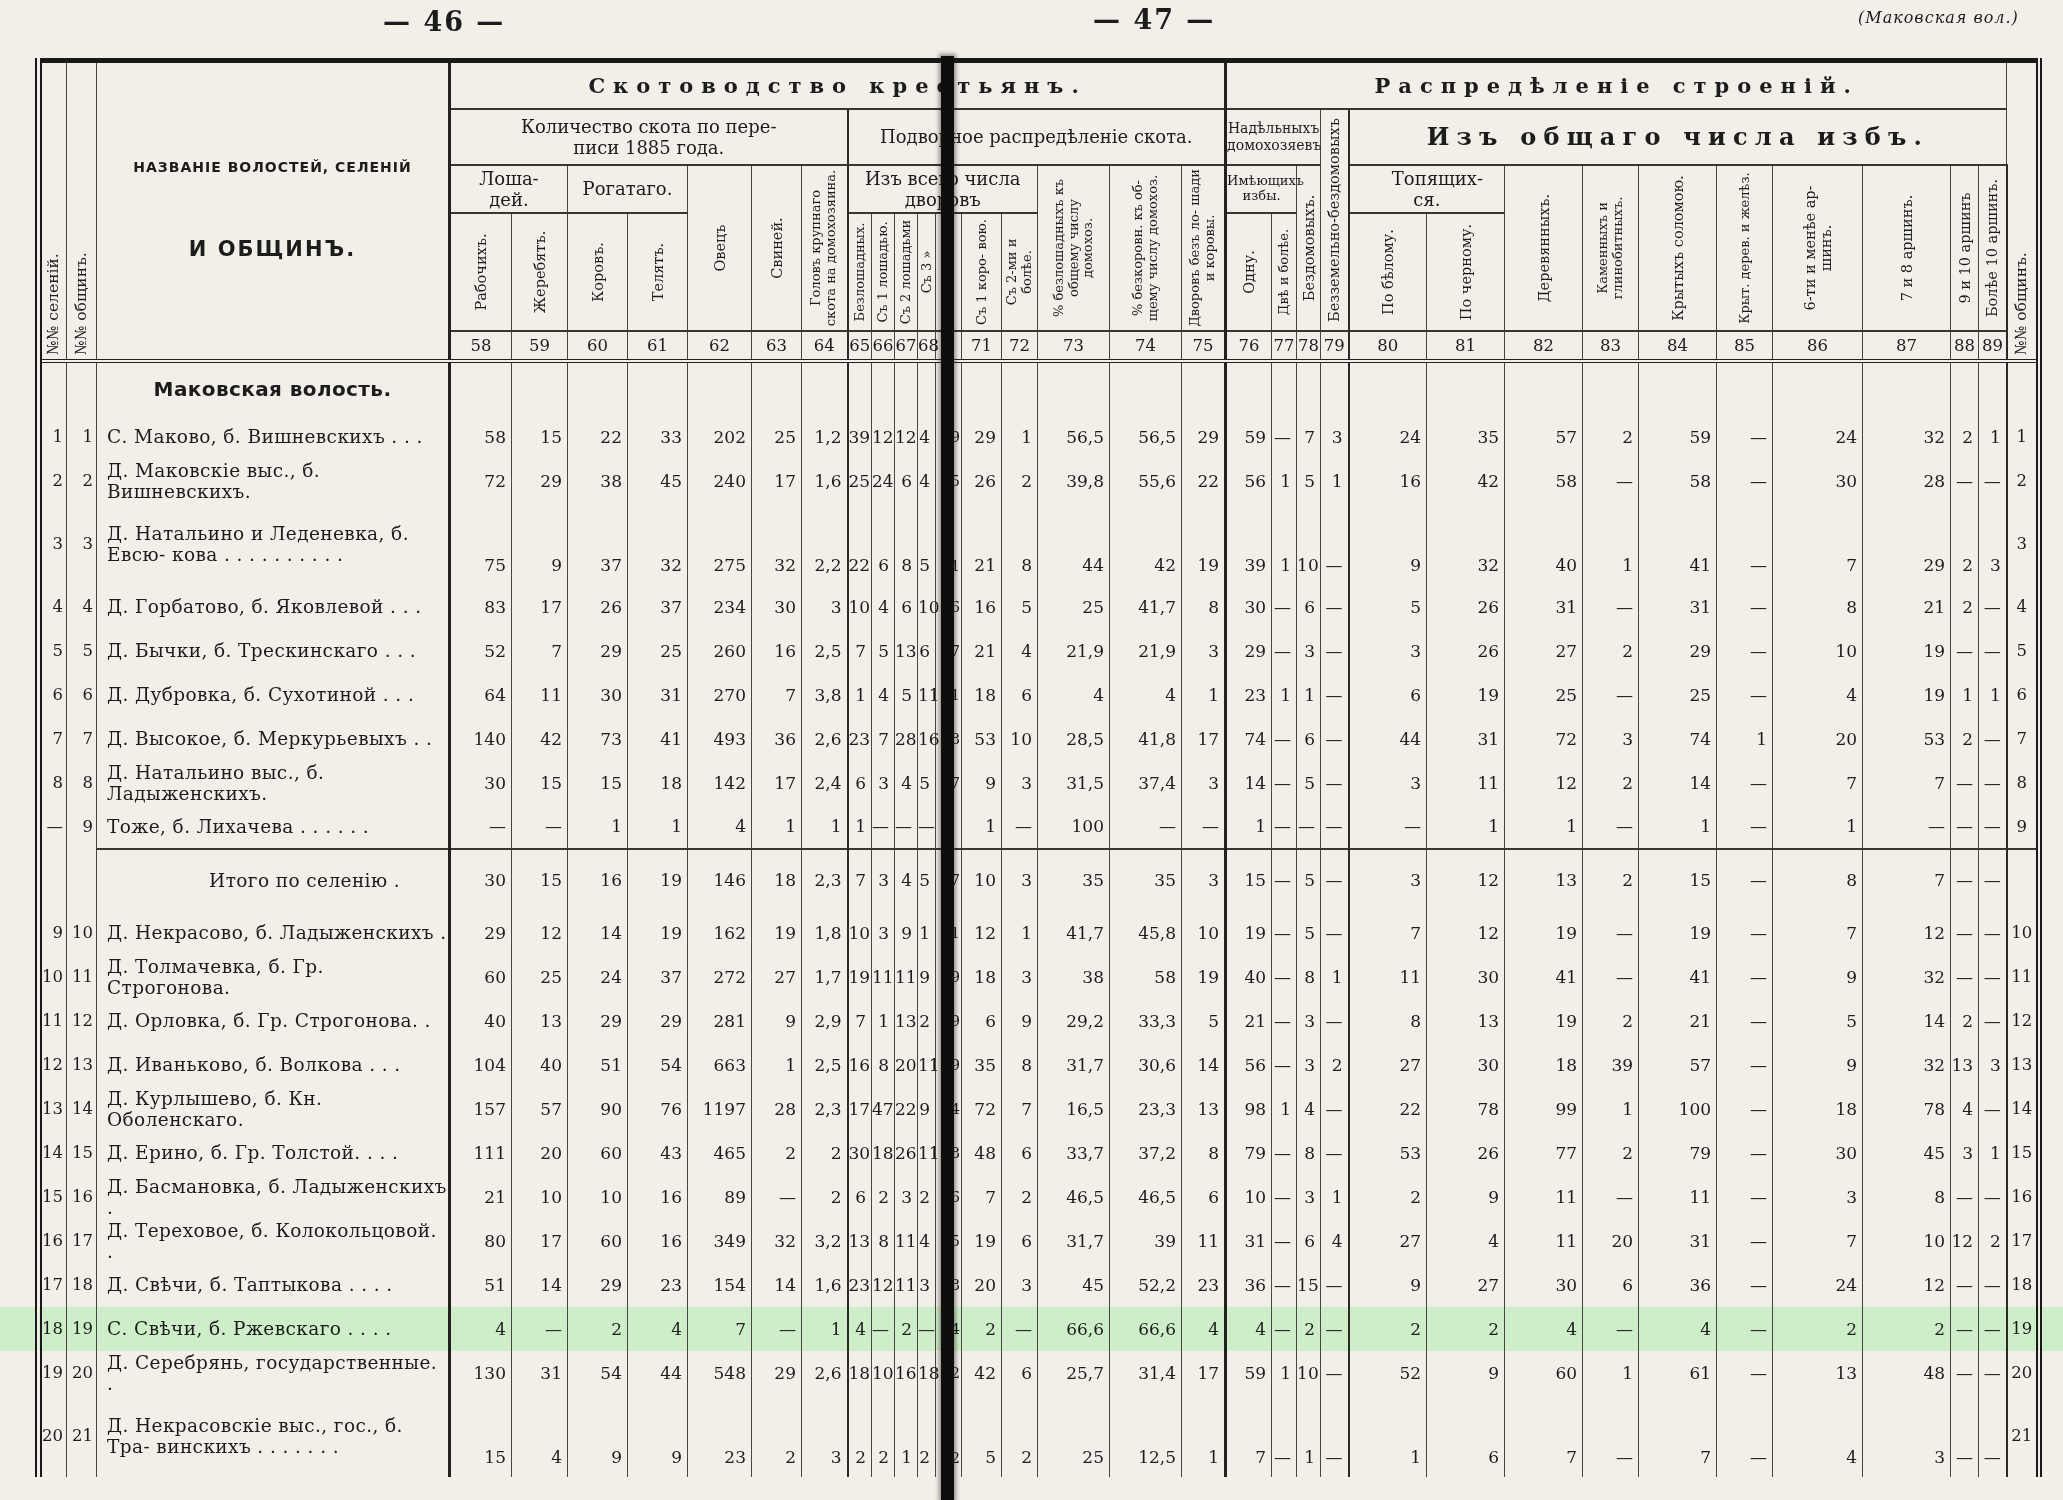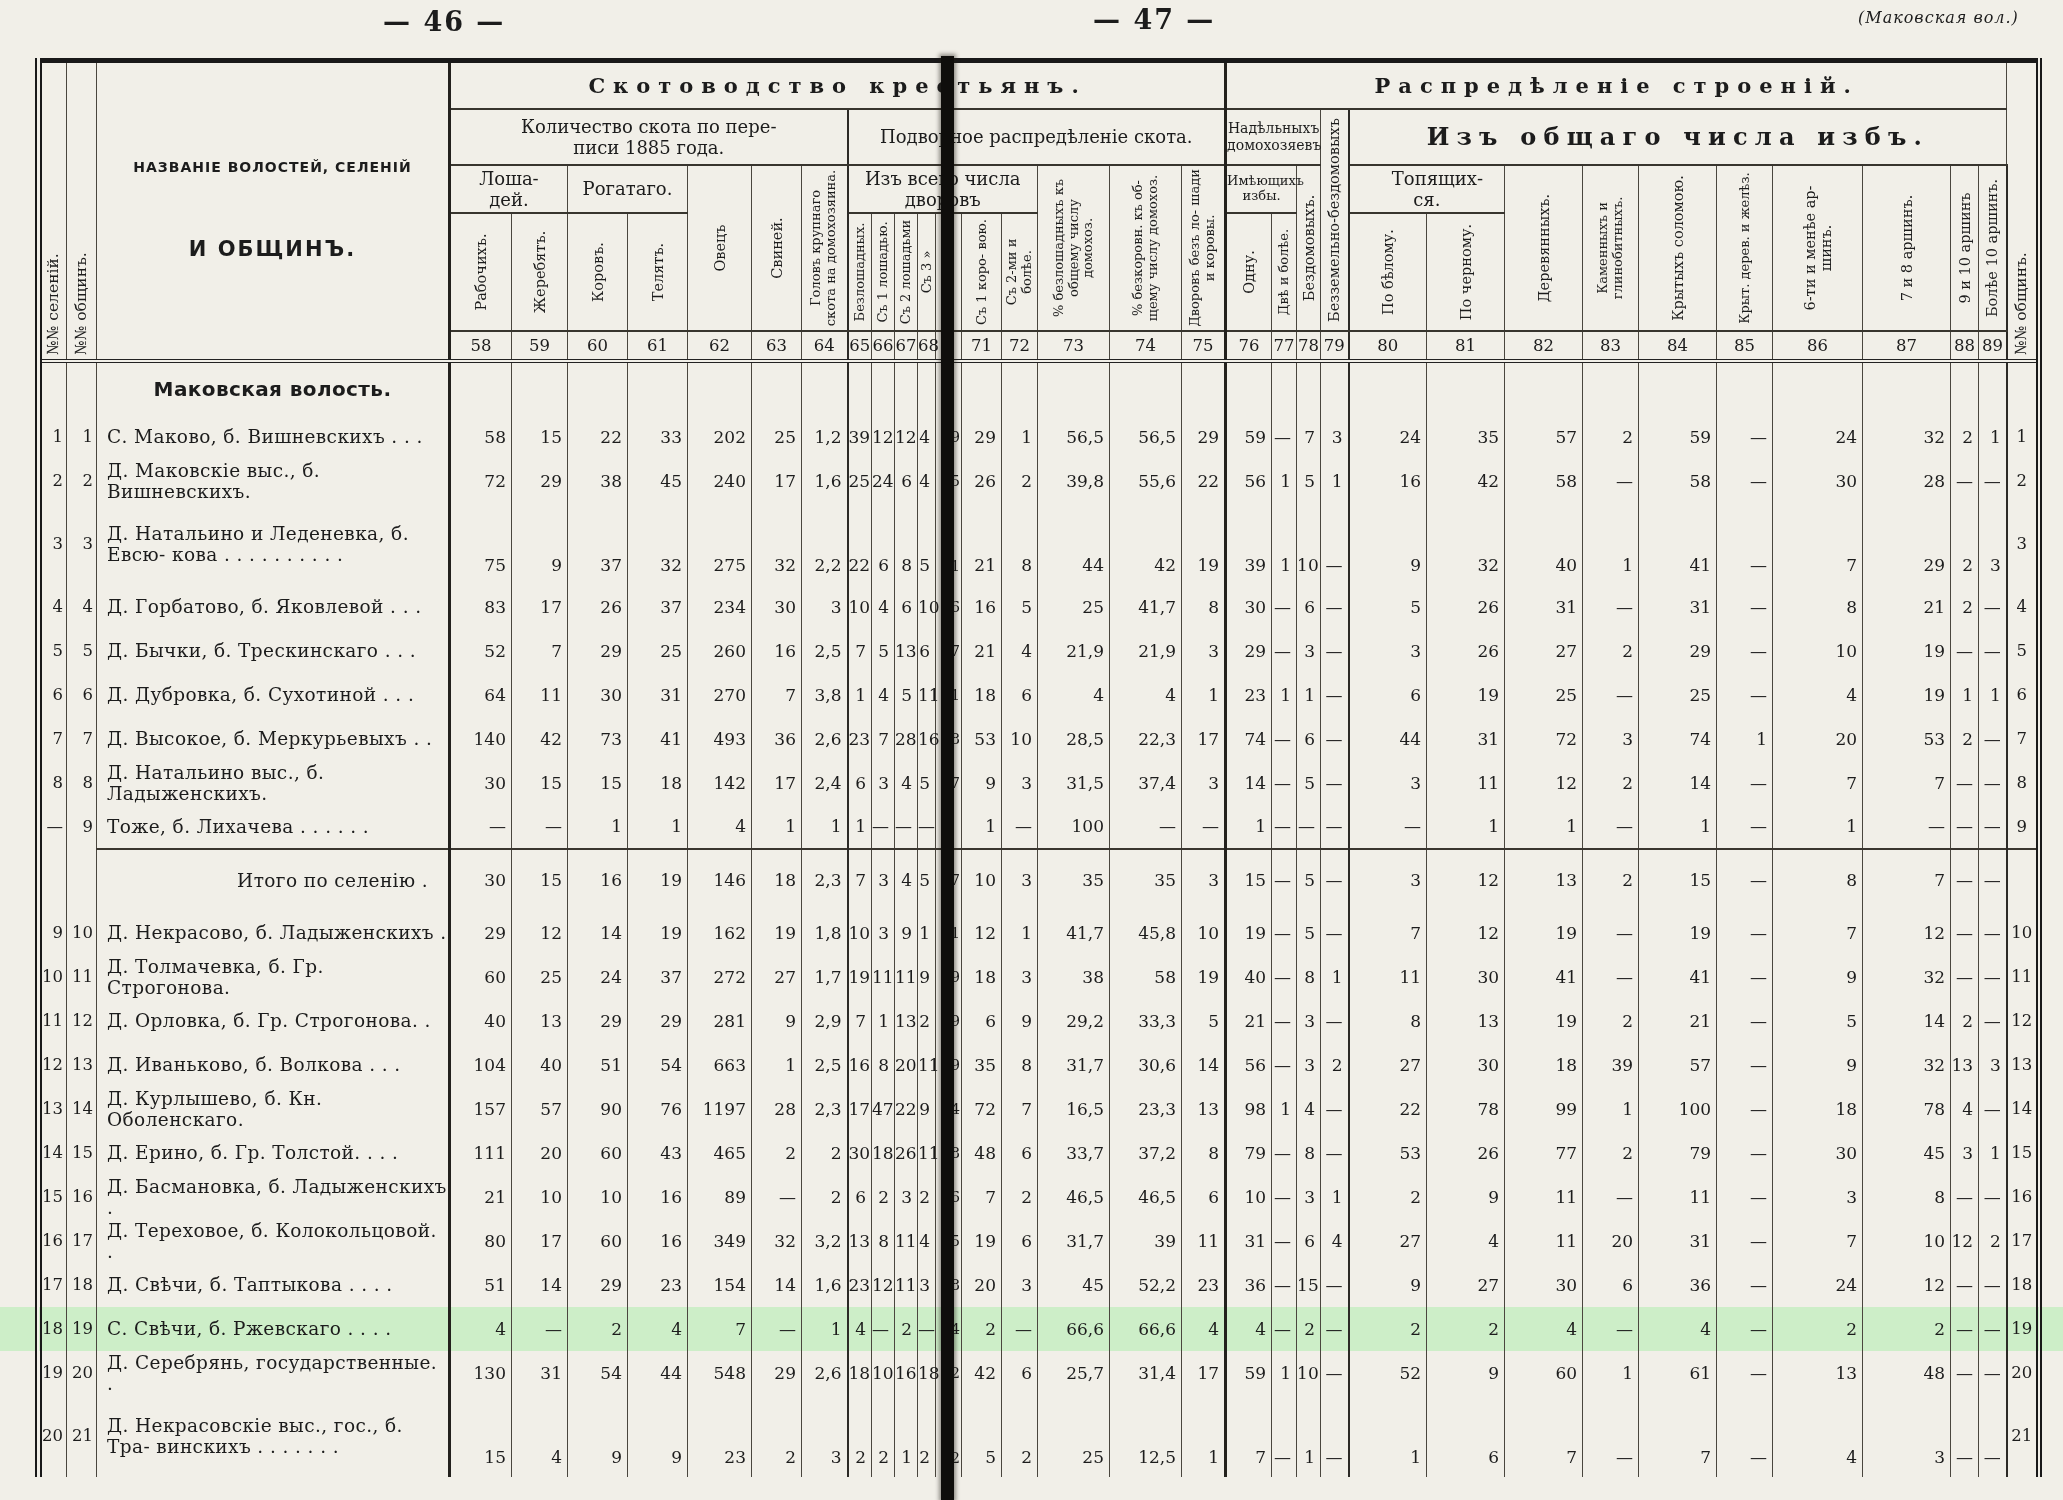--- a/index.html
+++ b/index.html
@@ -50,21 +50,21 @@
   .w70{max-width:70px}
   .sm3{font-size:14px;line-height:1.15}
   .sm4{font-size:13px;line-height:1.15}
 
   .cnum{font-size:16.5px;text-align:center}
   .val{font-size:17px;text-align:right;padding-right:5px}
   td.fold{padding-right:1px;font-size:15px;text-align:right}
   .num{font-size:16.5px;text-align:right;padding-right:3px}
   .lastc{text-align:center;padding-right:0}
   .name{font-size:18.5px;text-align:left;padding-left:10px;letter-spacing:.4px}
-  .name.it{text-align:right;padding-right:20px}
+  .name.it{text-align:right;padding-right:48px}
   .name.st{text-align:center;font-family:"DejaVu Sans",sans-serif;font-weight:bold;font-size:20px;padding-left:0}
   tr.tall td.val{vertical-align:bottom;padding-bottom:10px}
 
   #fold-stripe{position:absolute;top:56px;height:1444px;background:#0f0e0c;
                box-shadow:0 0 4px 2px rgba(30,26,20,.45);z-index:6}
   .hl-strip{position:absolute;z-index:1}
 </style>
 </head>
 <body>
 
@@ -555,21 +555,21 @@
           <td class="val">36</td>
           <td class="val br2">2,6</td>
           <td class="val">23</td>
           <td class="val">7</td>
           <td class="val">28</td>
           <td class="val">16</td>
           <td class="val fold">18</td>
           <td class="val">53</td>
           <td class="val">10</td>
           <td class="val">28,5</td>
-          <td class="val">22,3</td>
+          <td class="val">41,8</td>
           <td class="val br3">17</td>
           <td class="val">74</td>
           <td class="val">—</td>
           <td class="val">6</td>
           <td class="val br2">—</td>
           <td class="val">44</td>
           <td class="val">31</td>
           <td class="val">72</td>
           <td class="val">3</td>
           <td class="val">74</td>

